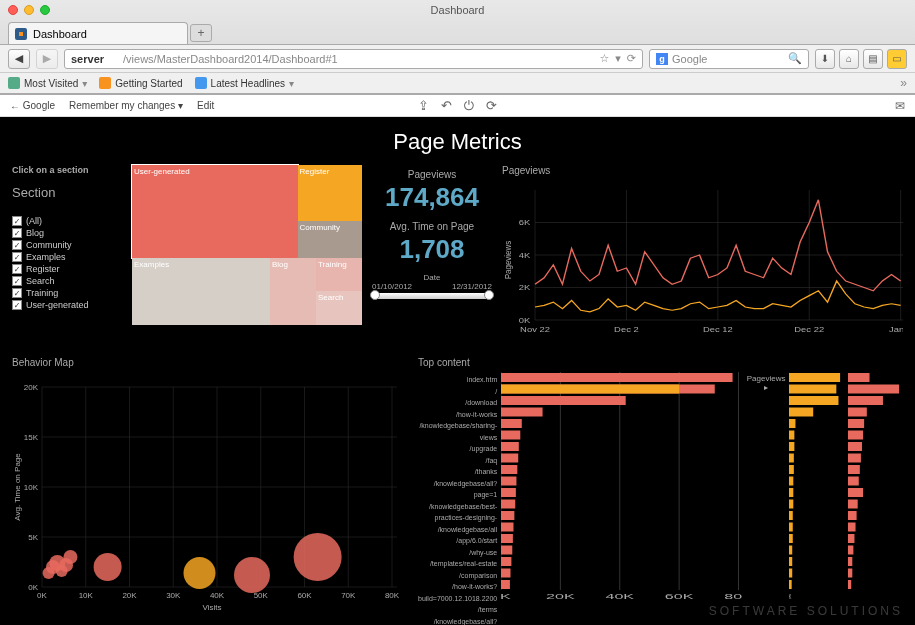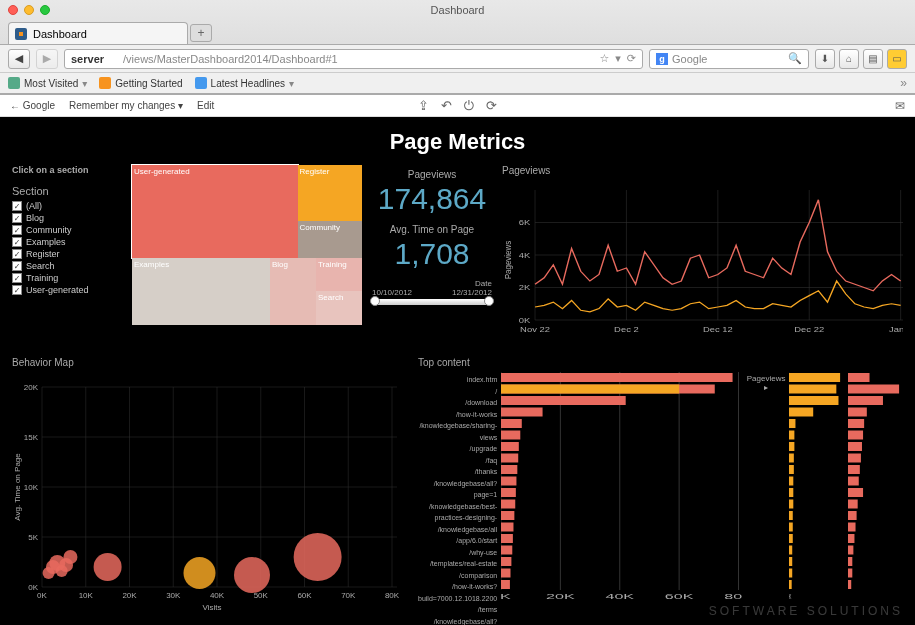--- a/index.html
+++ b/index.html
@@ -26,32 +26,32 @@
 .toolbar-btns{display:flex;gap:4px}
 .tb-btn{width:20px;height:20px;border:1px solid #aaa;border-radius:3px;background:linear-gradient(#fff,#e8e8e8);display:flex;align-items:center;justify-content:center;font-size:10px;color:#555}
 .bookmarks{height:22px;background:#f0f0f0;display:flex;align-items:center;padding:0 8px;gap:12px;font-size:10px;color:#333;border-top:1px solid #ccc;border-bottom:1px solid #aaa}
 .bm{display:flex;align-items:center;gap:4px}
 .bm-icon{width:12px;height:12px;border-radius:2px}
 .bm-drop{margin-left:auto;color:#888;font-size:12px}
 .app-toolbar{height:22px;background:#fff;display:flex;align-items:center;padding:0 10px;font-size:10px;color:#444;border-bottom:1px solid #ddd;gap:14px}
 .app-toolbar .center-tools{position:absolute;left:50%;transform:translateX(-50%);display:flex;gap:12px;font-size:13px;color:#666}
 .app-toolbar .right-icon{margin-left:auto;font-size:12px;color:#666}
 .dashboard{background:#000;height:509px;color:#ccc;padding:8px 12px;position:relative;overflow:hidden}
-.dash-title{text-align:center;font-size:22px;color:#fff;font-weight:700;margin:4px 0 10px}
+.dash-title{text-align:center;font-size:22px;color:#fff;font-weight:400;margin:4px 0 10px}
 .top-row{display:flex;gap:10px;height:180px}
 .filter-panel{width:110px;font-size:9px}
 .filter-title{color:#aaa;font-size:9px;margin-bottom:10px;font-weight:bold}
-.filter-label{color:#aaa;font-size:11px;margin-bottom:4px}
+.filter-label{color:#aaa;font-size:13px;margin-bottom:16px}
 .chk-row{display:flex;align-items:center;gap:4px;margin-bottom:2px;color:#ccc}
 .chk{width:10px;height:10px;background:#fff;border:1px solid #888;display:flex;align-items:center;justify-content:center;font-size:8px;color:#333}
 .treemap{width:230px;height:160px;position:relative}
 .tm-cell{position:absolute;font-size:8px;padding:2px;color:#fff;overflow:hidden}
 .metrics-col{width:120px;text-align:center}
 .metric-label{font-size:10px;color:#aaa;margin-top:4px}
-.metric-value{font-size:30px;color:#5da9c7;font-weight:400;margin:2px 0 8px}
+.metric-value{font-size:26px;color:#5da9c7;font-weight:700;margin:2px 0 8px}
 .date-slider{margin-top:6px;font-size:8px;color:#aaa}
 .date-slider .labels{display:flex;justify-content:space-between;margin-bottom:2px}
 .slider-track{height:6px;background:linear-gradient(#fff,#ccc);border-radius:3px;position:relative}
 .slider-handle{width:10px;height:10px;background:#fff;border:1px solid #888;border-radius:50%;position:absolute;top:-3px}
 .line-chart-area{flex:1;position:relative}
 .chart-title{font-size:10px;color:#aaa;margin-bottom:4px}
 .line-chart{width:100%;height:155px}
 .bottom-row{display:flex;gap:16px;margin-top:12px;height:260px}
 .scatter-area{width:390px}
 .topcontent-area{flex:1;display:flex;gap:6px}
@@ -190,23 +190,23 @@
         <div class="tm-cell" style="left: 80%; top: 58%; width: 20%; height: 21%; background: rgb(232, 180, 174);">Training</div>
         <div class="tm-cell" style="left: 80%; top: 79%; width: 20%; height: 21%; background: rgb(232, 196, 190);">Search</div>
       </div>
 
     <div class="metrics-col">
       <div class="metric-label">Pageviews</div>
       <div class="metric-value">174,864</div>
       <div class="metric-label">Avg. Time on Page</div>
       <div class="metric-value">1,708</div>
       <div class="date-slider">
-        <div style="text-align:right">Date</div>
+        <div style="text-align:center">Date</div>
         <div class="labels">
-            <span>10/10/2012</span>
+            <span>01/10/2012</span>
             <span>12/31/2012</span>
           </div>
         <div class="slider-track">
           <div class="slider-handle" style="left:-2px"></div>
           <div class="slider-handle" style="right:-2px"></div>
         </div>
       </div>
     </div>
 
     <div class="line-chart-area">

